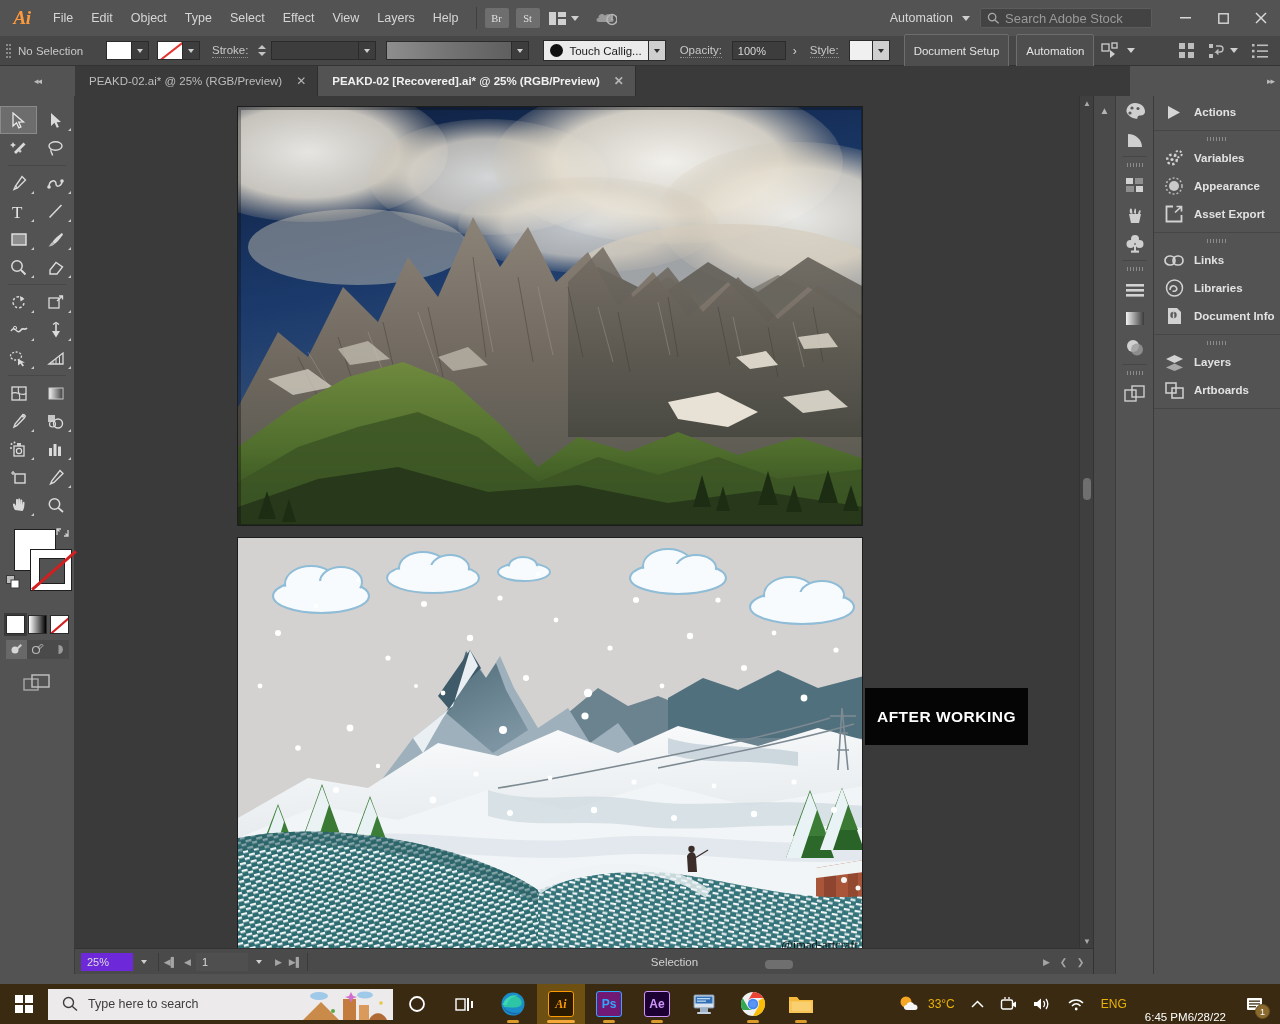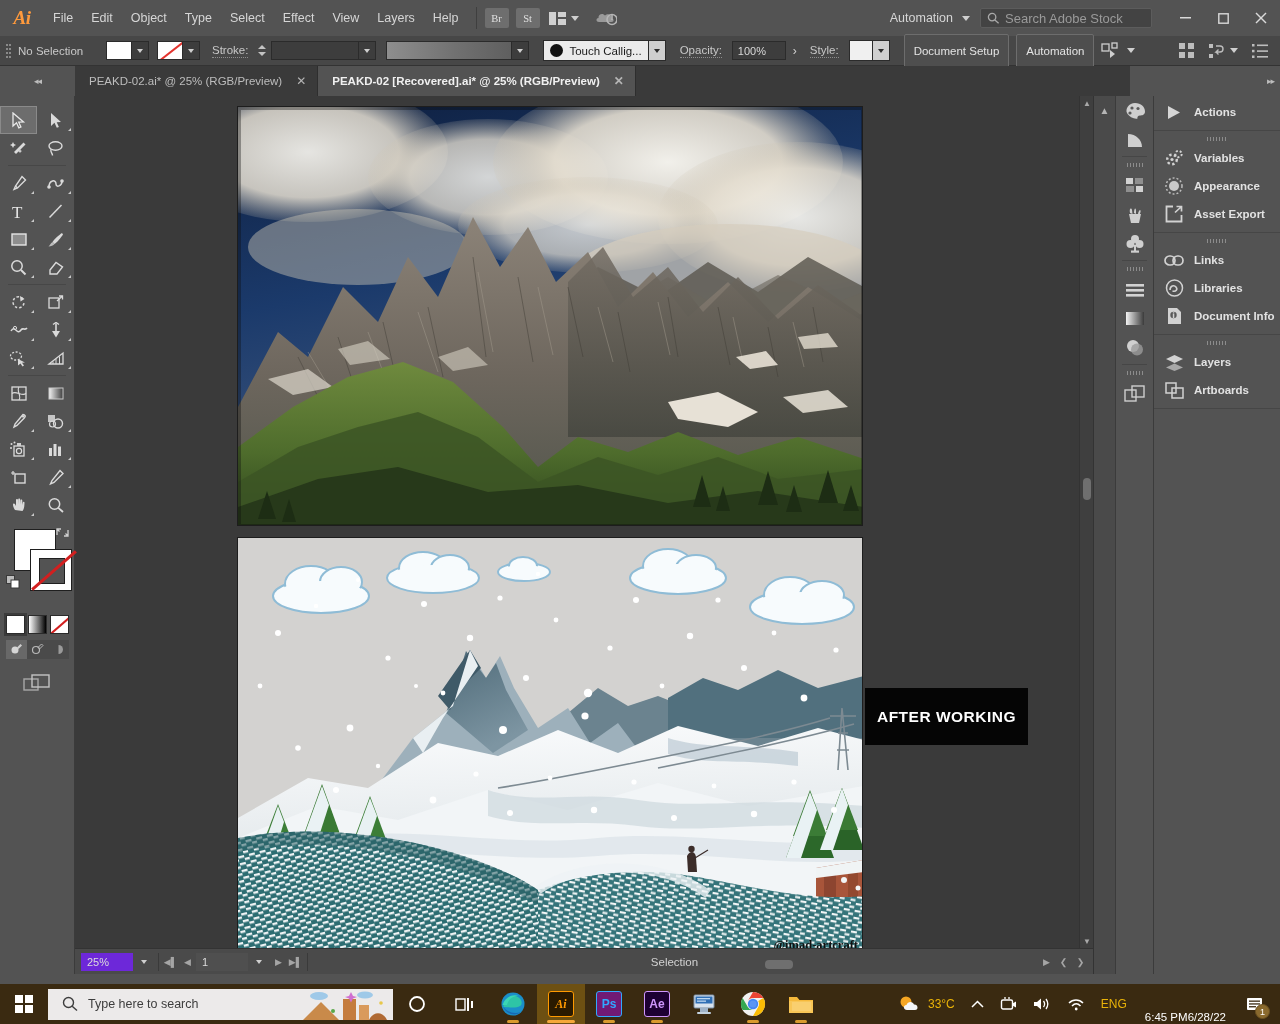--- a/index.html
+++ b/index.html
@@ -217,21 +217,21 @@
   }
   .label-box {
     position: absolute; background: #050505; color: #fff;
     font-weight: bold; letter-spacing: 0.5px;
     display: flex; align-items: center; justify-content: center;
   }
   #label-given { left: 790px; top: 177px; width: 167px; height: 44px; font-size: 16px; }
   #label-after { left: 790px; top: 592px; width: 163px; height: 57px; font-size: 15.5px; }
   .watermark {
     position: absolute; right: 4px; bottom: 3px; color: #111;
-    font-size: 12.5px; font-weight: bold; font-family: "Liberation Serif", serif;
+    font-size: 12.5px; font-weight: normal; font-family: "Liberation Serif", serif;
   }
 
   
   .vscroll {
     position: absolute; right: 0; top: 0; width: 14px; bottom: 26px; background: #3f3f3f;
     border-left: 1px solid #333;
   }
   .vscroll .up, .vscroll .dn {
     position:absolute; left:0; width: 14px; height: 14px; display:flex; align-items:center; justify-content:center; color:#a9a9a9; font-size:8px;
   }

